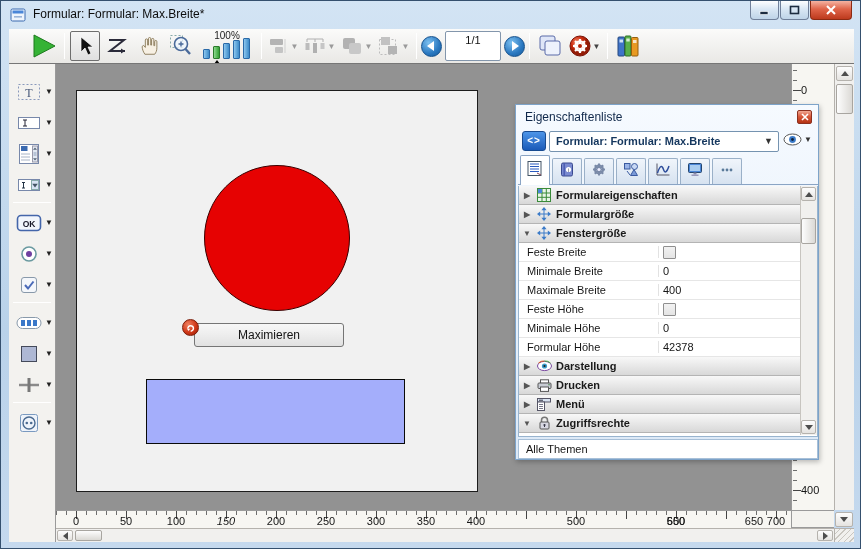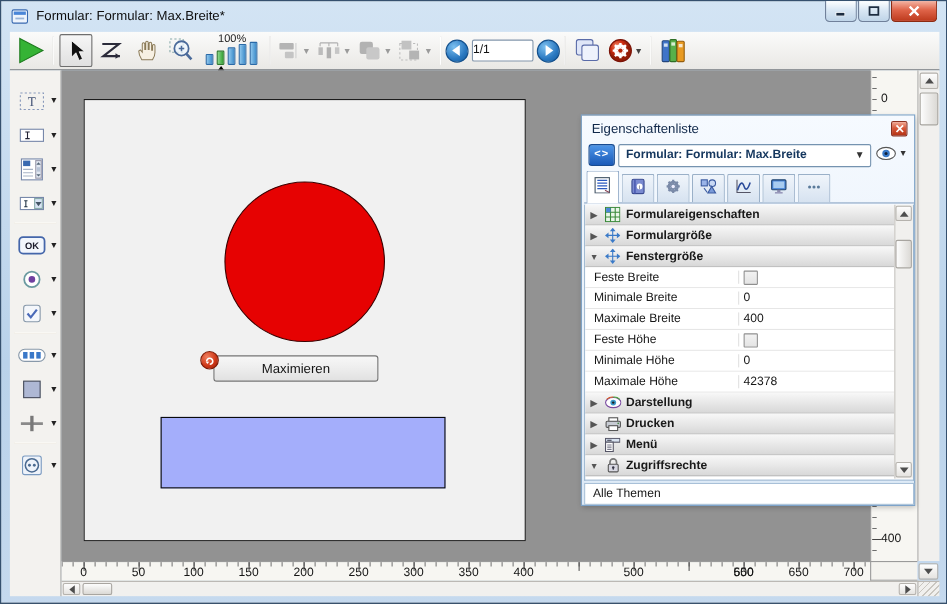--- a/index.html
+++ b/index.html
@@ -14,36 +14,36 @@
   .title-text { position:absolute; left:32px; top:6px; font-size:12px; color:#0d0d0d; white-space:nowrap; }
   .win-btns { position:absolute; right:10px; top:0; display:flex; }
   .win-btn { width:29px; height:19px; border:1px solid #70809a; border-top:none;
              border-radius:0 0 4px 4px; background:linear-gradient(#fdfeff,#d9e7f4 45%,#bfd4e8);
              display:flex; align-items:center; justify-content:center; margin-left:1px; }
   .win-btn.close { width:42px; background:linear-gradient(#f4b3a2,#df6449 45%,#bd3a1d); border-color:#8c2a12; }
   .win-btn svg { display:block; }
 
   
   .toolbar { position:absolute; left:8px; top:28px; width:845px; height:34px;
-             background:linear-gradient(#fbfbfa,#e9e8e5); display:flex; align-items:center; }
+             background:linear-gradient(#fbfbfa,#e9e8e5); display:flex; align-items:center;padding-left:16px; }
   .tb-btn { height:30px; min-width:30px; display:flex; align-items:center; justify-content:center;
             background:transparent; border:1px solid transparent; margin:0 1px; }
   .tb-btn.selected { border:1px solid #6e6e6e; border-radius:2px; background:linear-gradient(#f6f6f6,#e0e0e0); }
   .tb-sep { width:1px; height:26px; background:#c3c2bf; border-right:1px solid #fff; margin:0 4px; }
   .zoom-widget { position:relative; width:56px; height:32px; margin:0 2px; }
   .zoom-label { position:absolute; left:0; top:0; width:100%; text-align:center; font-size:10px; color:#222; }
   .zoom-bars { position:absolute; left:4px; bottom:3px; display:flex; align-items:flex-end; gap:3px; height:21px; }
   .zoom-bar { width:7px; border:1px solid #2a6aa8; background:linear-gradient(90deg,#8cc6ee,#3e8cc9); border-radius:1px; }
   .zoom-bar.green { border-color:#2a7a2a; background:linear-gradient(90deg,#8cd88c,#33a033); }
   .zoom-marker { position:absolute; left:15px; bottom:-2px; width:0; height:0;
                  border-left:3px solid transparent; border-right:3px solid transparent; border-bottom:4px solid #000; }
   .tb-drop { width:9px; text-align:center; font-size:8px; color:#9a9a9a; }
   .tb-drop.on { color:#444; }
-  .page-box { width:56px; height:20px; background:#fff; border:1px solid #8396ac; border-radius:2px;
-              font-size:11px; color:#111; text-align:left; line-height:16px; margin:0 3px; }
+  .page-box { width:56px; height:30px; background:#fff; border:1px solid #8396ac; border-radius:2px;
+              font-size:11px; color:#111; text-align:center; line-height:16px; margin:0 3px; }
   .nav-circle { width:21px; height:21px; border-radius:50%; border:1px solid #14508c;
                 background:radial-gradient(circle at 35% 30%, #7cc0f0, #2a78c0 60%, #155a9a);
                 display:flex; align-items:center; justify-content:center; }
   .tri-l { width:0; height:0; border-top:5px solid transparent; border-bottom:5px solid transparent; border-right:7px solid #fff; margin-right:2px;}
   .tri-r { width:0; height:0; border-top:5px solid transparent; border-bottom:5px solid transparent; border-left:7px solid #fff; margin-left:2px;}
 
   
   .main { position:absolute; left:8px; top:62px; width:845px; height:478px; border-top:1px solid #767676; }
   .left-toolbar { position:absolute; left:0; top:0; width:47px; height:478px; background:#f3f2ef;
                   border-right:1px solid #9a9a9a; padding-top:14px; }
@@ -83,21 +83,21 @@
   .h-scroll .sb-thumb { background:linear-gradient(#fdfdfd,#dbd9d5); }
   .arr { width:0; height:0; }
   .arr.up    { border-left:4px solid transparent; border-right:4px solid transparent; border-bottom:5px solid #4d4d4d; }
   .arr.down  { border-left:4px solid transparent; border-right:4px solid transparent; border-top:5px solid #4d4d4d; }
   .arr.left  { border-top:4px solid transparent; border-bottom:4px solid transparent; border-right:5px solid #4d4d4d; }
   .arr.right { border-top:4px solid transparent; border-bottom:4px solid transparent; border-left:5px solid #4d4d4d; }
   .grip { position:absolute; left:825px; top:464px; width:20px; height:14px; background:#f1f0ee;
           background-image:repeating-linear-gradient(135deg,transparent 0 3px,#c9c6c0 3px 4px); border-top:1px solid #b5b2ad; border-left:1px solid #b5b2ad;}
 
   
-  .props-panel { position:absolute; left:527px; top:103px; width:304px; height:356px; z-index:20;
+  .props-panel { position:absolute; left:514px; top:103px; width:304px; height:356px; z-index:20;
                  background:linear-gradient(#f6faff,#dce9f7); border:1px solid #7da3c9; box-shadow:1px 2px 5px rgba(0,0,0,.25); }
   .pp-title { position:absolute; left:0; top:0; width:100%; height:25px; }
   .pp-title-text { position:absolute; left:9px; top:5px; font-size:12px; color:#10284a; }
   .pp-close { position:absolute; right:6px; top:5px; width:15px; height:14px; border:1px solid #8c3020; border-radius:2px;
               background:linear-gradient(#f0a894,#d85a3c 45%,#b43214); display:flex; align-items:center; justify-content:center; }
   .pp-selector { position:absolute; left:0; top:25px; width:100%; height:24px; }
   .objtype-btn { position:absolute; left:6px; top:1px; width:24px; height:20px; border-radius:3px; border:1px solid #174a90;
                  background:linear-gradient(#4d95e8,#1a5ab8); color:#fff; font-size:10px; font-weight:bold;
                  text-align:center; line-height:18px; letter-spacing:1px; }
   .pp-dropdown { position:absolute; left:33px; top:1px; width:230px; height:21px; background:#fff; border:1px solid #7593b0;
@@ -411,31 +411,31 @@
     </div>
 
     <div class="v-ruler">
         <span class="rlabel" style="top: 20px;">0</span>
         <span class="rlabel" style="top: 420px;">400</span>
       </div>
     <div class="h-ruler">
         <span class="rlabel" style="left: 20px;">0</span>
         <span class="rlabel" style="left: 70px;">50</span>
         <span class="rlabel" style="left: 120px;">100</span>
-        <span class="rlabel" style="left: 170px;">150</span>
+        <span class="rlabel" style="left: 170px; font-style: italic;">150</span>
         <span class="rlabel" style="left: 220px;">200</span>
         <span class="rlabel" style="left: 270px;">250</span>
         <span class="rlabel" style="left: 320px;">300</span>
         <span class="rlabel" style="left: 370px;">350</span>
         <span class="rlabel" style="left: 420px;">400</span>
         <span class="rlabel" style="left: 470px; margin-top: 33px;">450</span>
         <span class="rlabel" style="left: 520px;">500</span>
         <span class="rlabel" style="left: 598px; padding-left: 44px;">550</span>
         <span class="rlabel" style="left: 620px;">600</span>
-        <span class="rlabel" style="left: 670px;">650</span>
+        <span class="rlabel" style="left: 698px;">650</span>
         <span class="rlabel" style="left: 720px;">700</span>
       </div>
     <div class="ruler-corner"></div>
 
     <div class="v-scroll sb">
       <div class="sb-btn" style="left:1px; top:2px; width:17px; height:15px;">
           <span class="arr up"></span>
         </div>
       <div class="sb-thumb" style="left:1px; top:20px; width:17px; height:30px;"></div>
     </div>
@@ -606,21 +606,21 @@
               <span class="pcheck"></span>
             </span>
           </div>
           <div class="prop-row">
             <span class="plabel">Minimale Höhe</span>
             <span class="pcell">
               <span>0</span>
             </span>
           </div>
           <div class="prop-row">
-            <span class="plabel">Maximale Höhe</span>
+            <span class="plabel">Formular Höhe</span>
             <span class="pcell">
               <span>42378</span>
             </span>
           </div>
           <div class="prop-group">
             <span class="tri">▶</span>
             <span class="gicon">
               <svg viewBox="0 0 15 12" width="15" height="12">
                 <ellipse cx="7.5" cy="6" rx="7" ry="4.6" fill="#fff" stroke="#7a4aa0"></ellipse>
                 <circle cx="7.5" cy="6" r="2.6" fill="#3a9ac8"></circle>

